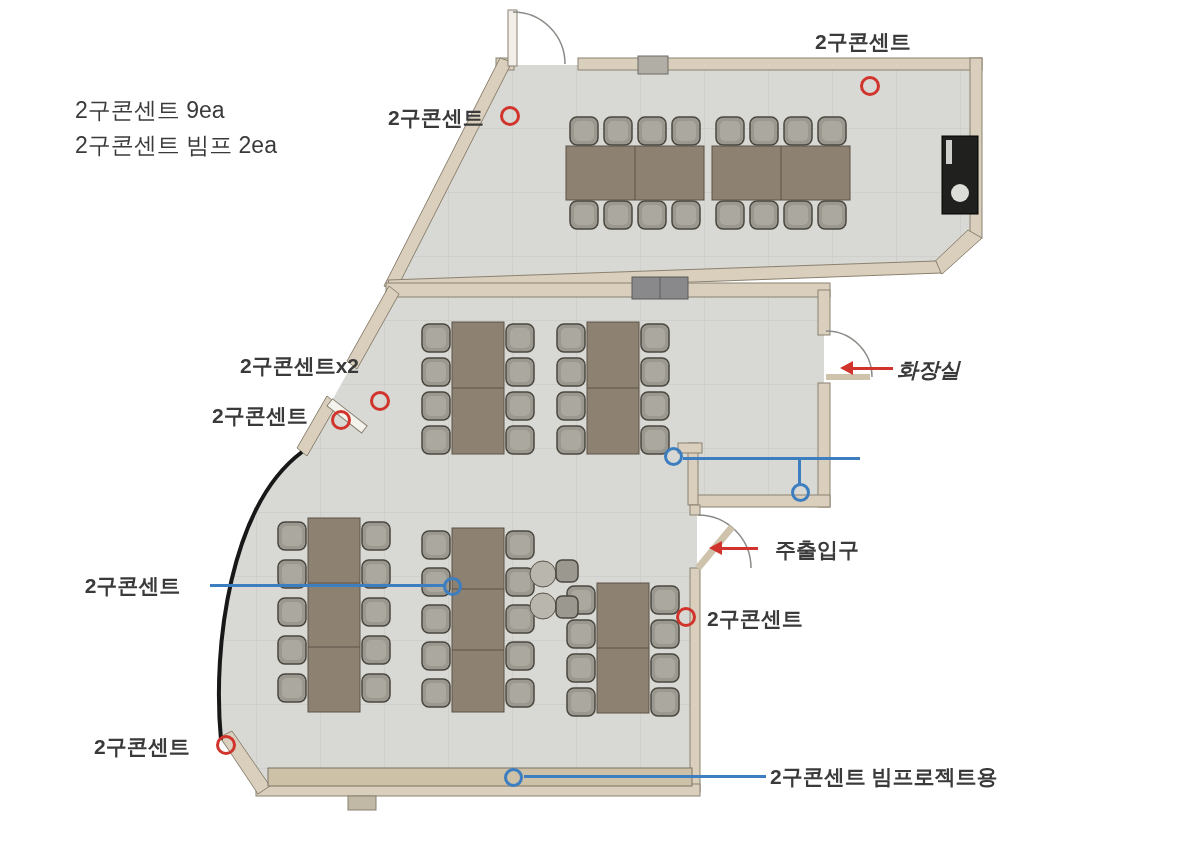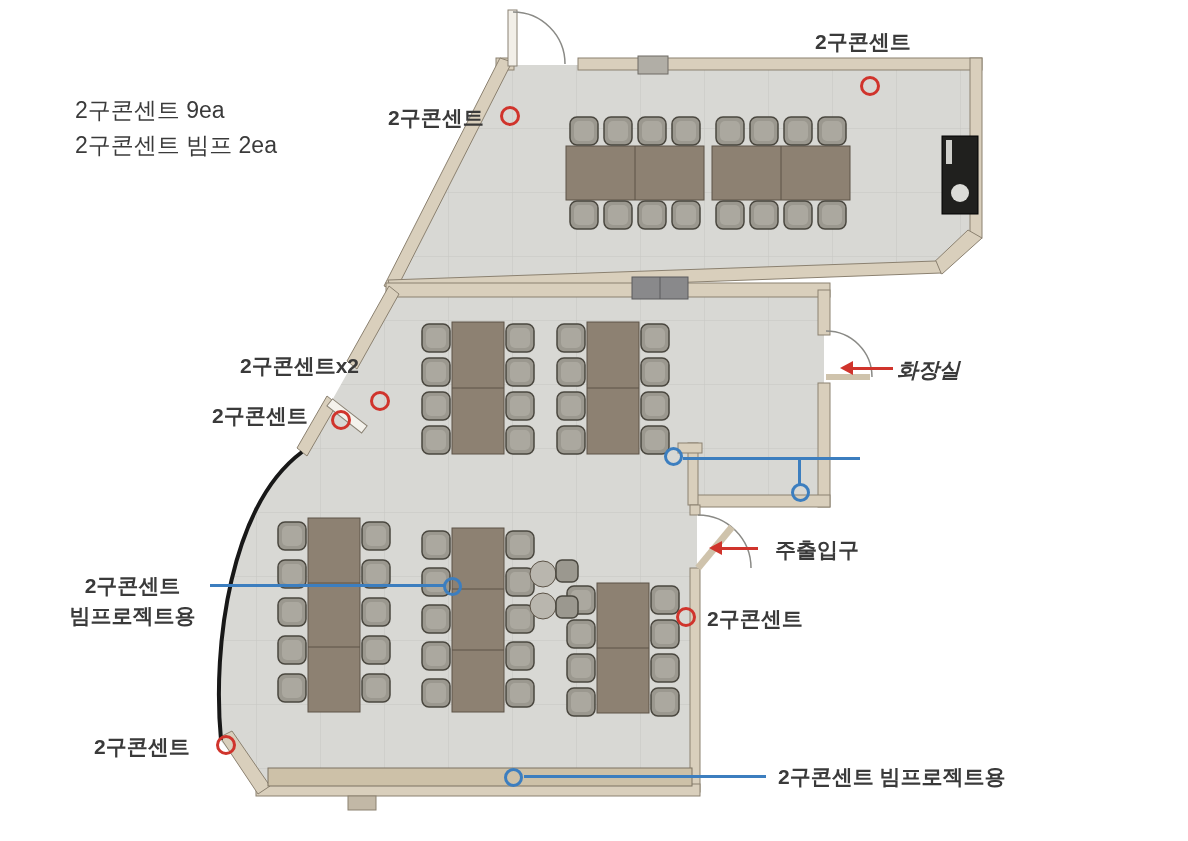--- a/index.html
+++ b/index.html
@@ -221,25 +221,24 @@
     <div class="legend-line" style="left:75px;top:130px;">2구콘센트 빔프 2ea</div>
 
     <div class="label" style="left:388px;top:104px;">2구콘센트</div>
     <div class="label" style="left:815px;top:28px;">2구콘센트</div>
     <div class="label" style="left:240px;top:352px;">2구콘센트x2</div>
     <div class="label" style="left:212px;top:402px;">2구콘센트</div>
     <div class="label" style="left:897px;top:356px;font-style:italic;">화장실</div>
     <div class="label" style="left:761px;top:536px;margin-left:14px;">주출입구</div>
     <div class="label-block" style="left:45px;top:571px;width:175px;">
       <span style="display:block;">2구콘센트</span>
-      <span style="display:block;">빔프로젝트용</span>
     </div>
     <div class="label" style="left:707px;top:605px;">2구콘센트</div>
     <div class="label" style="left:94px;top:733px;">2구콘센트</div>
-    <div class="label" style="left:770px;top:763px;margin-left:8px;">2구콘센트 빔프로젝트용</div>
+    <div class="label" style="left:770px;top:763px;">2구콘센트 빔프로젝트용</div>
 
     <div class="blue-line" style="left:210px;top:584px;width:234px;height:3px;"></div>
     <div class="blue-line" style="left:524px;top:775px;width:242px;height:3px;"></div>
     <div class="blue-line" style="left:683px;top:457px;width:177px;height:3px;"></div>
     <div class="blue-line" style="left:798px;top:458px;width:3px;height:26px;"></div>
 
     <div class="red-line" style="left:853px;top:367px;width:40px;"></div>
     <div class="red-arrowhead" style="left:840px;top:361px;"></div>
     <div class="red-line" style="left:722px;top:547px;width:36px;"></div>
     <div class="red-arrowhead" style="left:709px;top:541px;"></div>

